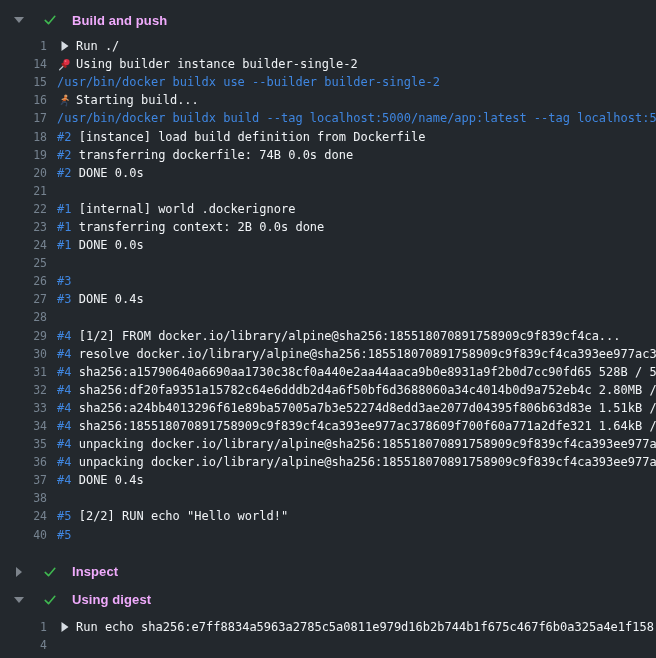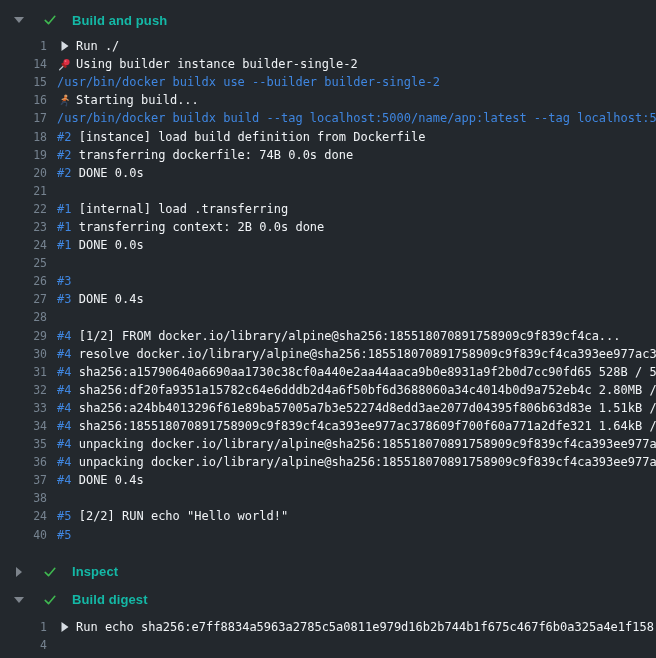--- a/index.html
+++ b/index.html
@@ -10,21 +10,21 @@
   }
   .log-viewer{padding-top:10px;width:656px;}
   .sec-header{
     display:flex;align-items:center;height:20px;padding-left:13px;cursor:pointer;
   }
   .chev-box{width:12px;display:flex;justify-content:center;align-items:center;}
   .chev{width:0;height:0;display:inline-block;}
   .chev.down{border-left:5px solid transparent;border-right:5px solid transparent;border-top:6px solid #7d848c;}
   .chev.right{border-top:5px solid transparent;border-bottom:5px solid transparent;border-left:6px solid #7d848c;}
   .check{margin-left:18px;width:14px;height:14px;flex:none;}
-  .sec-title{margin-left:15px;font-size:13px;font-weight:700;color:#14b8a6;letter-spacing:.1px;}
+  .sec-title{margin-left:15px;font-size:13px;font-weight:700;color:#f0abfc;letter-spacing:.1px;}
   .sec-body{margin-top:7px;}
   .sec-inspect{margin-top:18px;}
   .sec-digest{margin-top:8px;}
   .sec-digest .sec-body{margin-top:8px;}
   .row{
     display:flex;height:18.1px;align-items:center;
     font-family:"DejaVu Sans Mono","Liberation Mono",monospace;font-size:12px;
   }
   .num{
     width:47px;flex:none;text-align:right;color:#768390;cursor:pointer;
@@ -144,21 +144,21 @@
       
       
       
     </span>
   </div>
         <div class="row">
     <span class="num">22</span>
     <span class="content">
 
       <span class="pre">#1</span>
-      <span class="txt"> [internal] load .transferring</span>
+      <span class="txt"> [internal] world .dockerignore</span>
     </span>
   </div>
         <div class="row">
     <span class="num">23</span>
     <span class="content">
 
       <span class="pre">#1</span>
       <span class="txt"> transferring context: 2B 0.0s done</span>
     </span>
   </div>
@@ -316,21 +316,21 @@
   <div class="section sec-digest">
     <div class="sec-header">
       <span class="chev-box">
           <span class="chev down"></span>
         </span>
       <span class="check">
   <svg width="14" height="14" viewBox="0 0 16 16">
             <path d="M2.5 8.5 L6.3 12.2 L13.5 3.8" fill="none" stroke="#3fb950" stroke-width="1.8" stroke-linecap="round" stroke-linejoin="round"></path>
           </svg>
 </span>
-      <span class="sec-title">Build digest</span>
+      <span class="sec-title">Using digest</span>
     </div>
     <div class="sec-body">
         <div class="row">
     <span class="num">1</span>
     <span class="content">
       <span class="icon-slot">
   <svg width="9" height="10" viewBox="0 0 8 10">
                 <path d="M1 0 L8 5 L1 10 Z" fill="#d7dde3"></path>
               </svg>
 </span>

